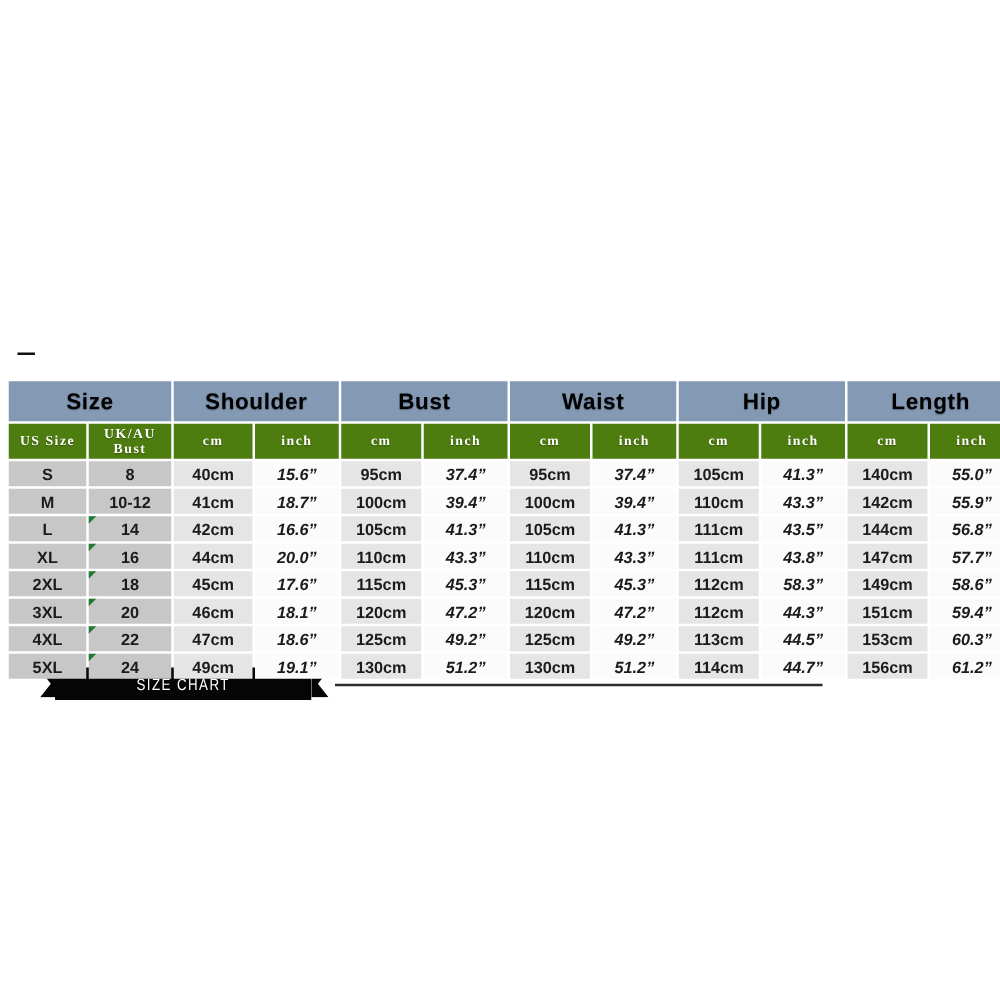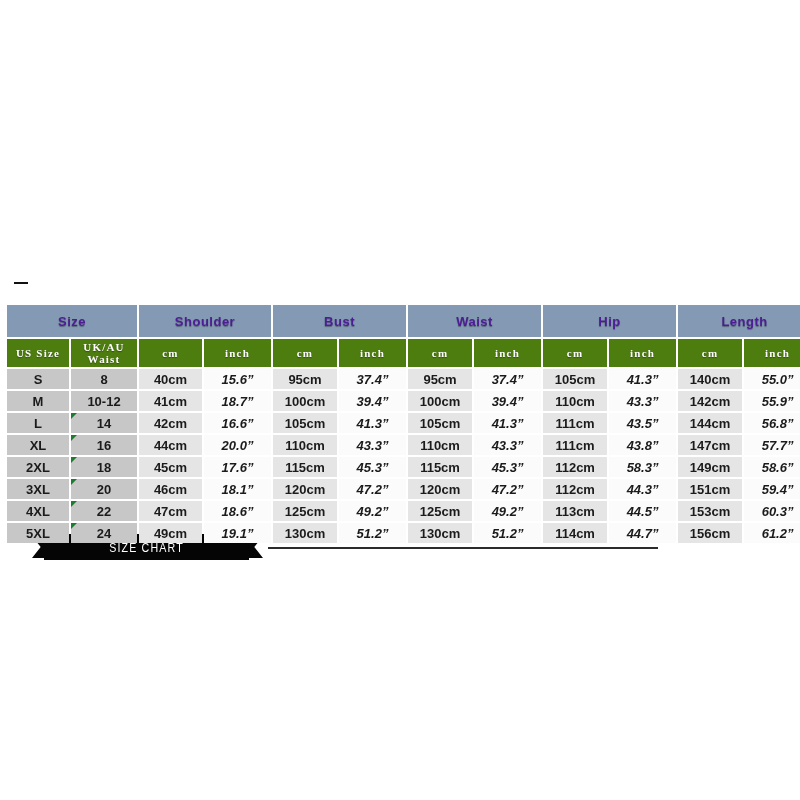--- a/index.html
+++ b/index.html
@@ -90,24 +90,24 @@
     padding: 0;
     margin: 0;
     text-align: center;
     vertical-align: middle;
     font-weight: 700;
   }
 
   
   .hdr {
     background: #8499b4;
-    color: #4c1d95;
+    color: #000000;
     height: 32px;
     font-family: "Liberation Sans", sans-serif;
-    font-size: 13px;
+    font-size: 18px;
     letter-spacing: 0.5px;
     text-shadow: 0 1px 1px rgba(0,0,0,0.35);
   }
   .subhdr {
     background: #4d7c0f;
     color: #ffffff;
     height: 28px;
     font-family: "Liberation Serif", serif;
     font-size: 11px;
     font-weight: 700;
@@ -173,21 +173,21 @@
     <tr>
       <th class="hdr" colspan="2">Size</th>
       <th class="hdr" colspan="2">Shoulder</th>
       <th class="hdr" colspan="2">Bust</th>
       <th class="hdr" colspan="2">Waist</th>
       <th class="hdr" colspan="2">Hip</th>
       <th class="hdr" colspan="2">Length</th>
     </tr>
     <tr>
       <th class="subhdr">US Size</th>
-      <th class="subhdr">UK/AU Waist</th>
+      <th class="subhdr">UK/AU Bust</th>
       <th class="subhdr">cm</th>
       <th class="subhdr">inch</th>
       <th class="subhdr">cm</th>
       <th class="subhdr">inch</th>
       <th class="subhdr">cm</th>
       <th class="subhdr">inch</th>
       <th class="subhdr">cm</th>
       <th class="subhdr">inch</th>
       <th class="subhdr">cm</th>
       <th class="subhdr">inch</th>

